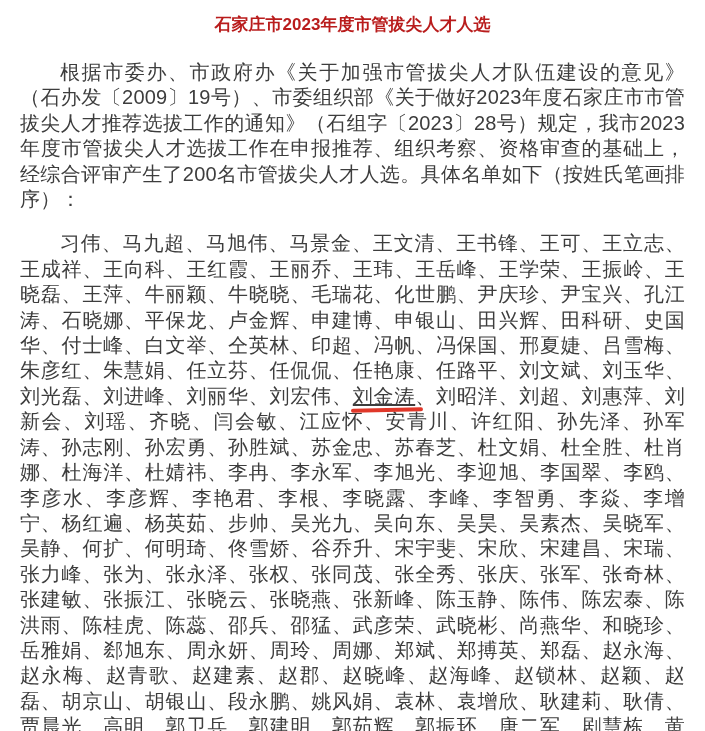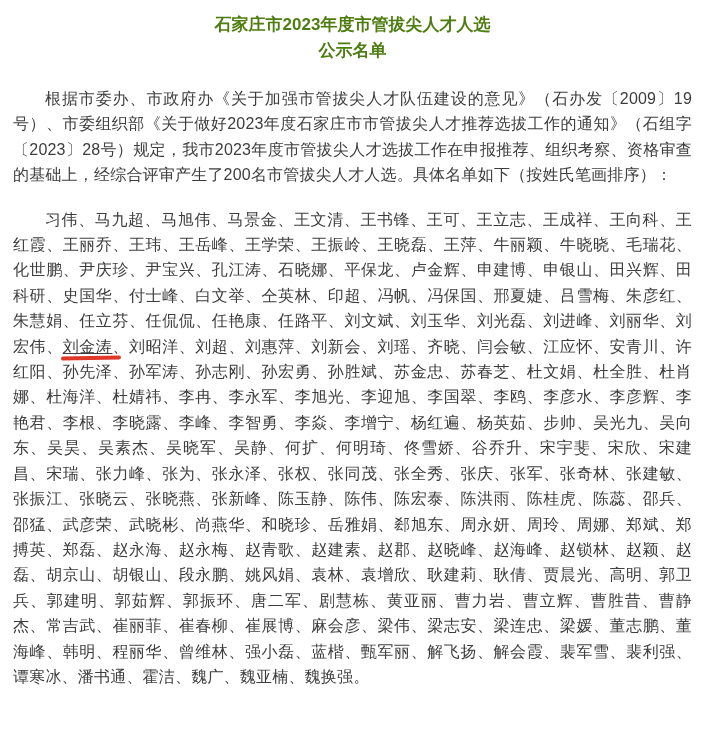--- a/index.html
+++ b/index.html
@@ -15,29 +15,29 @@
   }
   .doc {
     padding: 8px 8px 0 8px;
     color: #3d3d3d;
   }
   .title {
     margin: 4px 0 22px 0;
     text-align: center;
     font-size: 17px;
     font-weight: 700;
-    color: #4d7c0f;
+    color: #b91c1c;
     line-height: 26px;
   }
   .title .tl {
     display: block;
   }
   .para {
-    margin: 5px;
-    font-size: 16px;
+    margin: 12px;
+    font-size: 20px;
     line-height: 25.4px;
     text-align: justify;
     text-indent: 2em;
     letter-spacing: 0.2px;
   }
   .para.intro {
     margin-bottom: 19px;
   }
   .names span {
     
@@ -59,20 +59,19 @@
     transform: rotate(-1.2deg);
   }
 </style>
 <style>.hl::after{background:#e0382a;}</style></head>
 <body>
 
 <div class="doc" style="color: rgb(61, 61, 61);">
 
   <h1 class="title">
       <span class="tl">石家庄市2023年度市管拔尖人才人选</span>
-      <span class="tl">公示名单</span>
     </h1>
 
   <p class="para intro">根据市委办、市政府办《关于加强市管拔尖人才队伍建设的意见》（石办发〔2009〕19号）、市委组织部《关于做好2023年度石家庄市市管拔尖人才推荐选拔工作的通知》（石组字〔2023〕28号）规定，我市2023年度市管拔尖人才选拔工作在申报推荐、组织考察、资格审查的基础上，经综合评审产生了200名市管拔尖人才人选。具体名单如下（按姓氏笔画排序）：</p>
 
   <p class="para names"><span>习伟、马九超、马旭伟、马景金、王文清、王书锋、王可、王立志、王成祥、王向科、王红霞、王丽乔、王玮、王岳峰、王学荣、王振岭、王晓磊、王萍、牛丽颖、牛晓晓、毛瑞花、化世鹏、尹庆珍、尹宝兴、孔江涛、石晓娜、平保龙、卢金辉、申建博、申银山、田兴辉、田科研、史国华、付士峰、白文举、仝英林、印超、冯帆、冯保国、邢夏婕、吕雪梅、朱彦红、朱慧娟、任立芬、任侃侃、任艳康、任路平、刘文斌、刘玉华、刘光磊、刘进峰、刘丽华、刘宏伟、</span><span class="hl">刘金涛</span><span>、刘昭洋、刘超、刘惠萍、刘新会、刘瑶、齐晓、闫会敏、江应怀、安青川、许红阳、孙先泽、孙军涛、孙志刚、孙宏勇、孙胜斌、苏金忠、苏春芝、杜文娟、杜全胜、杜肖娜、杜海洋、杜婧祎、李冉、李永军、李旭光、李迎旭、李国翠、李鸥、李彦水、李彦辉、李艳君、李根、李晓露、李峰、李智勇、李焱、李增宁、杨红遍、杨英茹、步帅、吴光九、吴向东、吴昊、吴素杰、吴晓军、吴静、何扩、何明琦、佟雪娇、谷乔升、宋宇斐、宋欣、宋建昌、宋瑞、张力峰、张为、张永泽、张权、张同茂、张全秀、张庆、张军、张奇林、张建敏、张振江、张晓云、张晓燕、张新峰、陈玉静、陈伟、陈宏泰、陈洪雨、陈桂虎、陈蕊、邵兵、邵猛、武彦荣、武晓彬、尚燕华、和晓珍、岳雅娟、郄旭东、周永妍、周玲、周娜、郑斌、郑搏英、郑磊、赵永海、赵永梅、赵青歌、赵建素、赵郡、赵晓峰、赵海峰、赵锁林、赵颖、赵磊、胡京山、胡银山、段永鹏、姚风娟、袁林、袁增欣、耿建莉、耿倩、贾晨光、高明、郭卫兵、郭建明、郭茹辉、郭振环、唐二军、剧慧栋、黄亚丽、曹力岩、曹立辉、曹胜昔、曹静杰、常吉武、崔丽菲、崔春柳、崔展博、麻会彦、梁伟、梁志安、梁连忠、梁媛、董志鹏、董海峰、韩明、程丽华、曾维林、强小磊、蓝楷、甄军丽、解飞扬、解会霞、裴军雪、裴利强、谭寒冰、潘书通、霍洁、魏广、魏亚楠、魏换强。</span></p>
 
 </div>
 
 </body></html>

